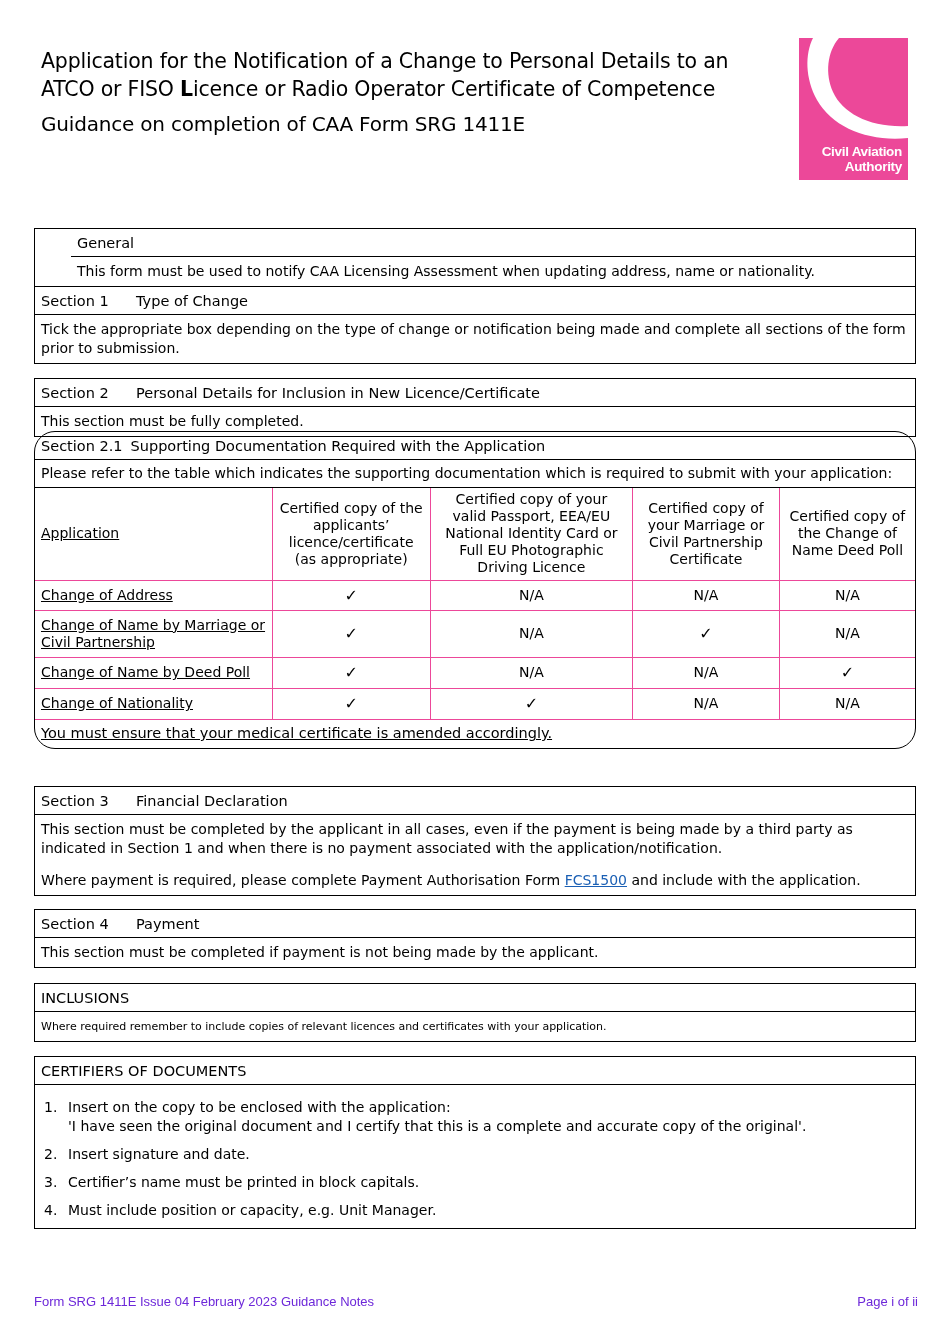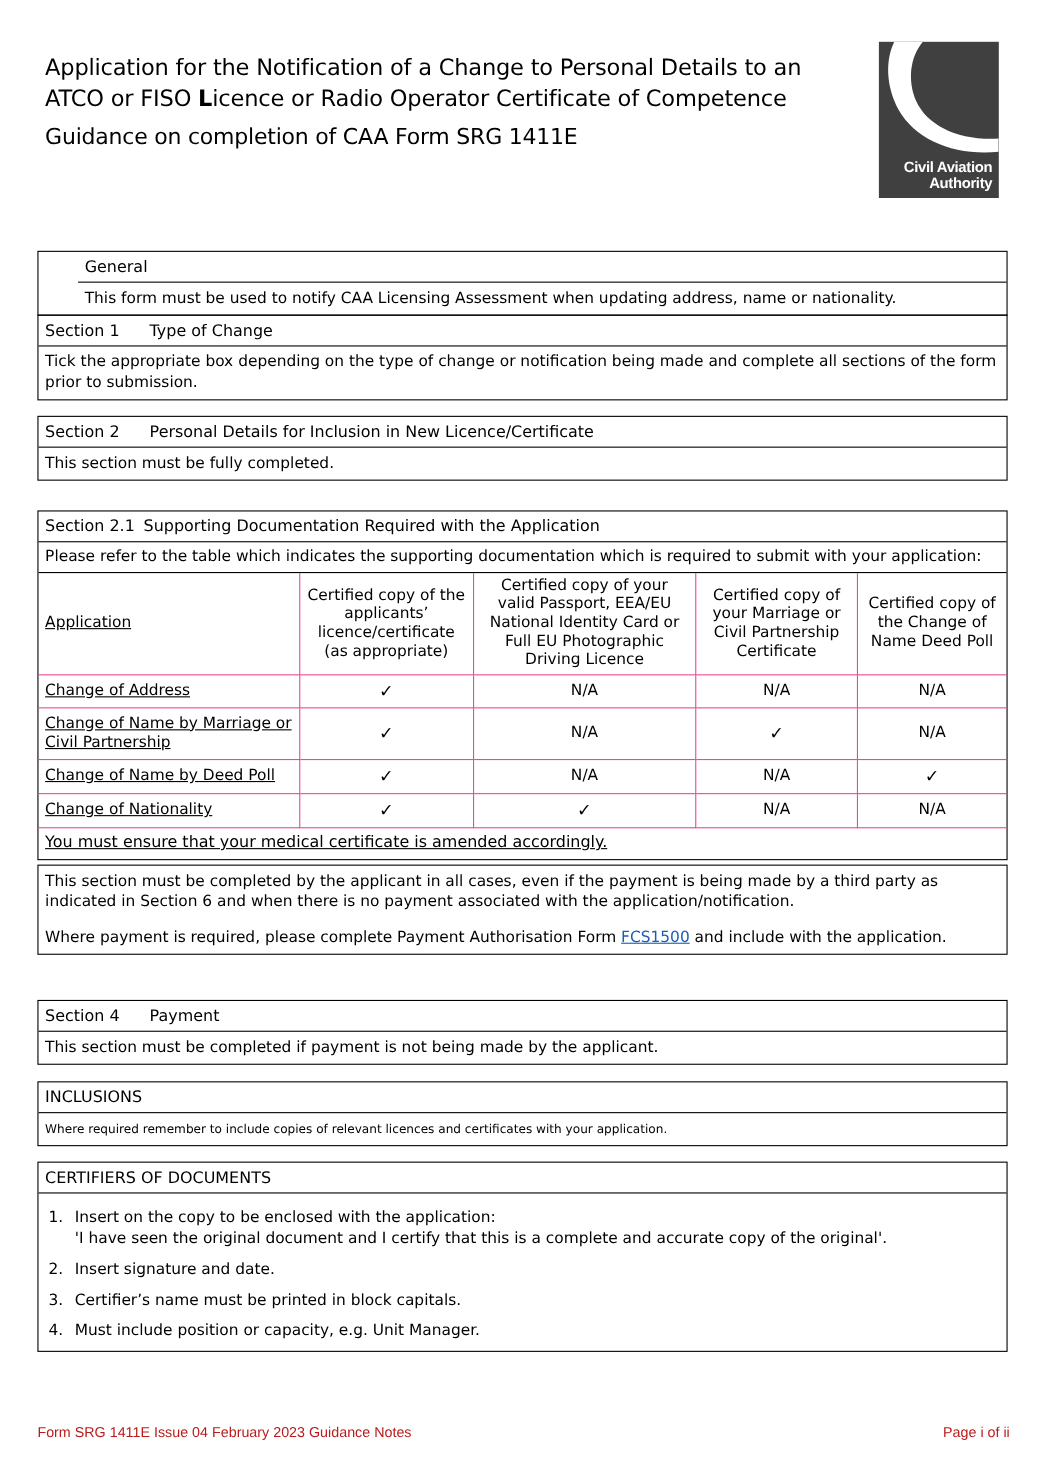--- a/index.html
+++ b/index.html
@@ -6,21 +6,21 @@
   body {
     width: 950px; height: 1344px; background: #ffffff; position: relative;
     font-family: "DejaVu Sans", sans-serif; color: #000; overflow: hidden;
   }
   .title-block { position: absolute; left: 41px; top: 47px; width: 740px; }
   .title { font-size: 20.5px; line-height: 28px; letter-spacing: -0.2px; font-weight: normal; }
   .title b { font-weight: bold; }
   .subtitle { font-size: 20px; line-height: 28px; margin-top: 7px; letter-spacing: -0.2px; }
   .logo {
     position: absolute; left: 799px; top: 38px; width: 109px; height: 142px;
-    background: #404040; overflow: hidden;
+    background: #ec4899; overflow: hidden;
   }
   .logo svg { position: absolute; left: 0; top: 0; }
   .logo-text {
     position: absolute; right: 6px; top: 106px; color: #fff; text-align: right;
     font-family: "Liberation Sans", sans-serif; font-weight: bold; font-size: 13.5px; line-height: 15px;
     letter-spacing: -0.3px;
   }
   .box { position: absolute; left: 34px; width: 882px; border: 1px solid #000; }
   .box .hd { border-bottom: 1px solid #000; padding: 4px 6px 3px; font-size: 14.5px; line-height: 20px; height: 28px; }
   .box .bd { padding: 5px 6px 5px; font-size: 14px; line-height: 19px; }
@@ -32,21 +32,21 @@
   table.docs tr:first-child td { border-top: none; }
   table.docs td:first-child { border-left: none; text-decoration: underline; }
   table.docs td:last-child { border-right: none; }
   table.docs tr:last-child td { border-bottom: none; }
   table.docs .c { text-align: center; }
   table.docs .hdrow td { height: 92px; }
   .tick { font-size: 16px; }
   ol.steps { list-style: none; margin-top: 8px; }
   ol.steps li { display: flex; margin-bottom: 9px; font-size: 14px; line-height: 19px; }
   ol.steps li .n { width: 27px; flex-shrink: 0; padding-left: 3px; }
-  .footer { position: absolute; top: 1294px; left: 34px; width: 884px; font-family: "Liberation Sans", sans-serif; font-size: 13px; color: #b91c1c; }
+  .footer { position: absolute; top: 1294px; left: 34px; width: 884px; font-family: "Liberation Sans", sans-serif; font-size: 13px; color: #6d28d9; }
   .footer .r { position: absolute; right: 0; top: 0; }
 </style>
 </head>
 <body>
 
 <div class="title-block">
   <h1 class="title">
     <span>Application for the Notification of a Change to Personal Details to an</span><br>
     <span>ATCO or FISO </span><b>L</b><span>icence or Radio Operator Certificate of Competence</span>
   </h1>
@@ -75,21 +75,21 @@
   <div class="bd">Tick the appropriate box depending on the type of change or notification being made and complete all sections of the form prior to submission.</div>
 </div>
 
 <div class="box" style="top:378px;">
   <div class="hd">
     <span class="sec-num">Section 2</span><span>Personal Details for Inclusion in New Licence/Certificate</span>
   </div>
   <div class="bd">This section must be fully completed.</div>
 </div>
 
-<div class="box" style="top:464px;">
+<div class="box" style="top:431px;border-radius:21px;">
   <div class="hd">
     <span class="sec-num" style="width:auto;margin-right:8px;">Section 2.1</span><span>Supporting Documentation Required with the Application</span>
   </div>
   <div class="bd" style="border-bottom:1px solid #000; padding:4px 6px 4px;">Please refer to the table which indicates the supporting documentation which is required to submit with your application:</div>
   <table class="docs">
     <colgroup>
       <col style="width:238px">
         <col style="width:158px">
         <col style="width:203px">
         <col style="width:147px">
@@ -132,22 +132,25 @@
       <td class="c">N/A</td>
     </tr>
     <tr style="height:29px;">
       <td colspan="5" style="font-size:14.5px;">You must ensure that your medical certificate is amended accordingly.</td>
     </tr>
   </tbody>
     </table>
 </div>
 
 <div class="box" style="top:786px;">
+  <div class="hd">
+    <span class="sec-num">Section 3</span><span>Financial Declaration</span>
+  </div>
   <div class="bd">
-    <p>This section must be completed by the applicant in all cases, even if the payment is being made by a third party as indicated in Section 6 and when there is no payment associated with the application/notification.</p>
+    <p>This section must be completed by the applicant in all cases, even if the payment is being made by a third party as indicated in Section 1 and when there is no payment associated with the application/notification.</p>
     <p>
       <span>Where payment is required, please complete Payment Authorisation Form </span><a class="link">FCS1500</a><span> and include with the application.</span>
     </p>
   </div>
 </div>
 
 <div class="box" style="top:909px;">
   <div class="hd">
     <span class="sec-num">Section 4</span><span>Payment</span>
   </div>

